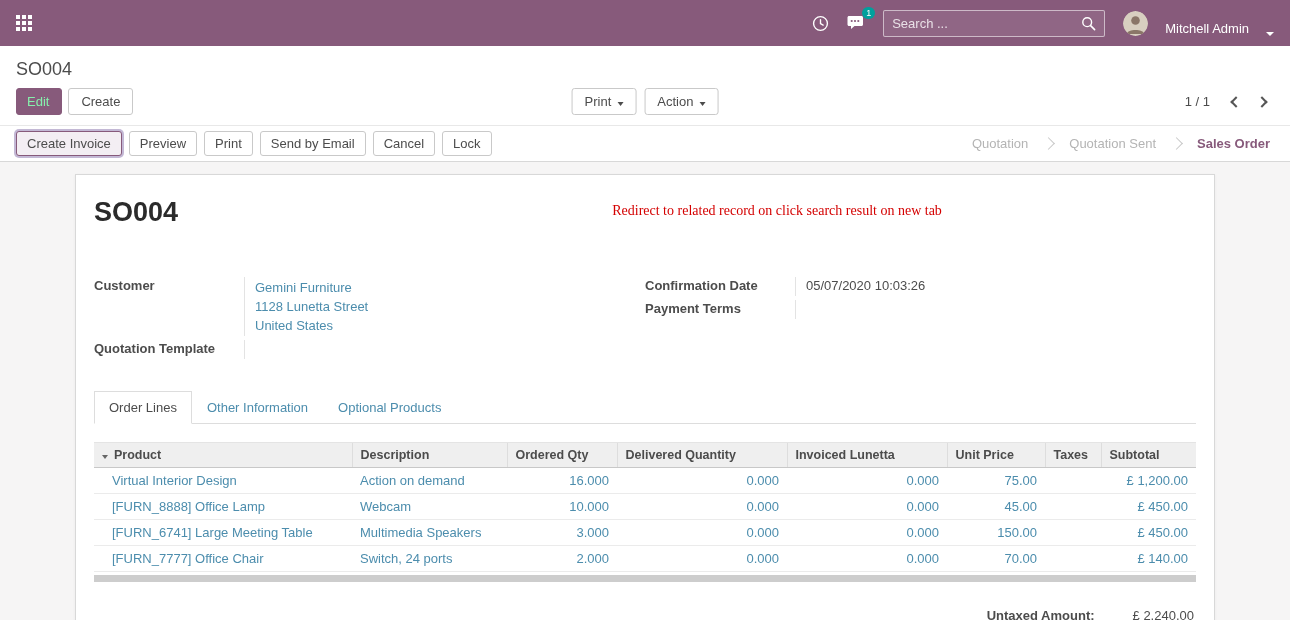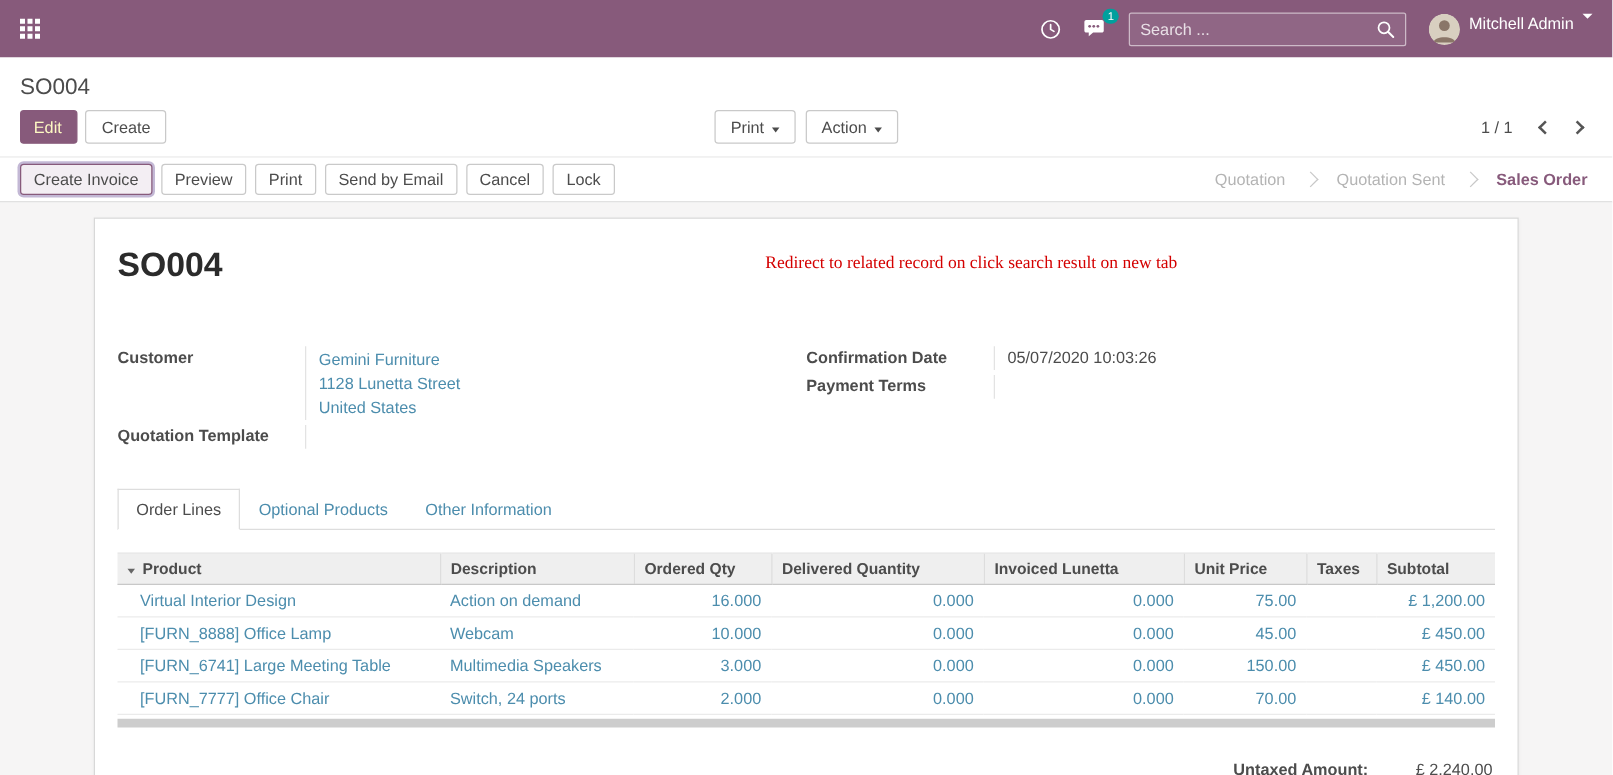--- a/index.html
+++ b/index.html
@@ -16,33 +16,33 @@
 .topbar{height:46px;background:var(--accent);display:flex;align-items:center;padding:0 16px;flex:0 0 auto;}
 .apps-icon{display:grid;grid-template-columns:repeat(3,4px);grid-gap:2px;cursor:pointer;}
 .apps-icon i{width:4px;height:4px;background:#fff;display:block;}
 .topbar-right{margin-left:auto;display:flex;align-items:center;gap:18px;}
 .tb-icon{position:relative;display:flex;align-items:center;cursor:pointer;}
 .badge{position:absolute;top:-8px;right:-10px;background:var(--badge);color:#fff;font-size:9px;border-radius:8px;padding:1px 4px;line-height:1.2;}
 .search-box{width:222px;height:27px;border:1px solid rgba(255,255,255,.55);border-radius:2px;background:rgba(255,255,255,.08);display:flex;align-items:center;padding:0 8px;}
 .search-box input{flex:1;background:transparent;border:none;outline:none;color:#fff;font-size:13px;font-family:inherit;min-width:0;}
 .search-box input::placeholder{color:rgba(255,255,255,.8);}
 .search-icon-btn{display:flex;align-items:center;cursor:pointer;}
-.user-menu{display:flex;align-items:flex-start;gap:7px;color:#fff;cursor:pointer;white-space:nowrap;}
+.user-menu{display:flex;align-items:flex-end;gap:17px;color:#fff;cursor:pointer;white-space:nowrap;}
 .avatar{width:25px;height:25px;border-radius:50%;overflow:hidden;display:block;flex:0 0 auto;}
 .caret-down{width:0;height:0;border-left:4px solid transparent;border-right:4px solid transparent;border-top:4px solid #fff;display:inline-block;}
 
 
 .breadcrumb-row{padding:13px 16px 8px;background:#fff;}
 .bc-title{font-size:18px;color:#4c4c4c;}
 .control-panel{display:flex;align-items:center;padding:0 16px 10px;background:#fff;position:relative;}
 .cp-left{display:flex;gap:6px;}
 .cp-center{position:absolute;left:50%;transform:translateX(-50%);display:flex;gap:8px;}
 .cp-right{margin-left:auto;display:flex;align-items:center;gap:2px;}
 .btn{font-family:inherit;font-size:13px;padding:5px 12px;border-radius:3px;border:1px solid transparent;cursor:pointer;background:#fff;color:#4c4c4c;}
-.btn-primary{background:var(--accent);border-color:var(--accent);color:#fef9c3;padding-left:10px;}
+.btn-primary{background:var(--accent);border-color:var(--accent);color:#86efac;padding-left:10px;}
 .btn-secondary{border-color:#c9c9c9;background:#fff;}
 .dd-caret{display:inline-block;width:0;height:0;border-left:3.5px solid transparent;border-right:3.5px solid transparent;border-top:4px solid #4c4c4c;margin-left:6px;}
 .pager-value{margin-right:12px;}
 .pg-btn{background:none;border:none;cursor:pointer;padding:4px 8px;}
 .chev{display:inline-block;width:8px;height:8px;border-top:2px solid #555;border-right:2px solid #555;}
 .chev.left{transform:rotate(-135deg);}
 .chev.right{transform:rotate(45deg);}
 
 
 .statusbar{background:#fff;border-top:1px solid #e8e8e8;border-bottom:1px solid #d8d8d8;display:flex;align-items:center;padding:5px 16px;flex:0 0 auto;}
@@ -233,23 +233,23 @@
             <div class="field-label">Payment Terms</div>
             <div class="field-value"></div>
           </div>
         </div>
       </div>
 
       <div class="tabs">
 
           <div class="tab active">Order Lines</div>
 
+          <div class="tab">Other Information</div>
+
           <div class="tab">Optional Products</div>
-
-          <div class="tab">Other Information</div>
         </div>
 
       <table class="olist">
         <thead>
           <tr>
             <th class="col-product"><span class="sort-caret"></span><span>Product</span></th>
             <th class="col-desc">Description</th>
             <th class="col-oqty t-right">Ordered Qty</th>
             <th class="col-dqty t-right">Delivered Quantity</th>
             <th class="col-iqty t-right">Invoiced Lunetta</th>

